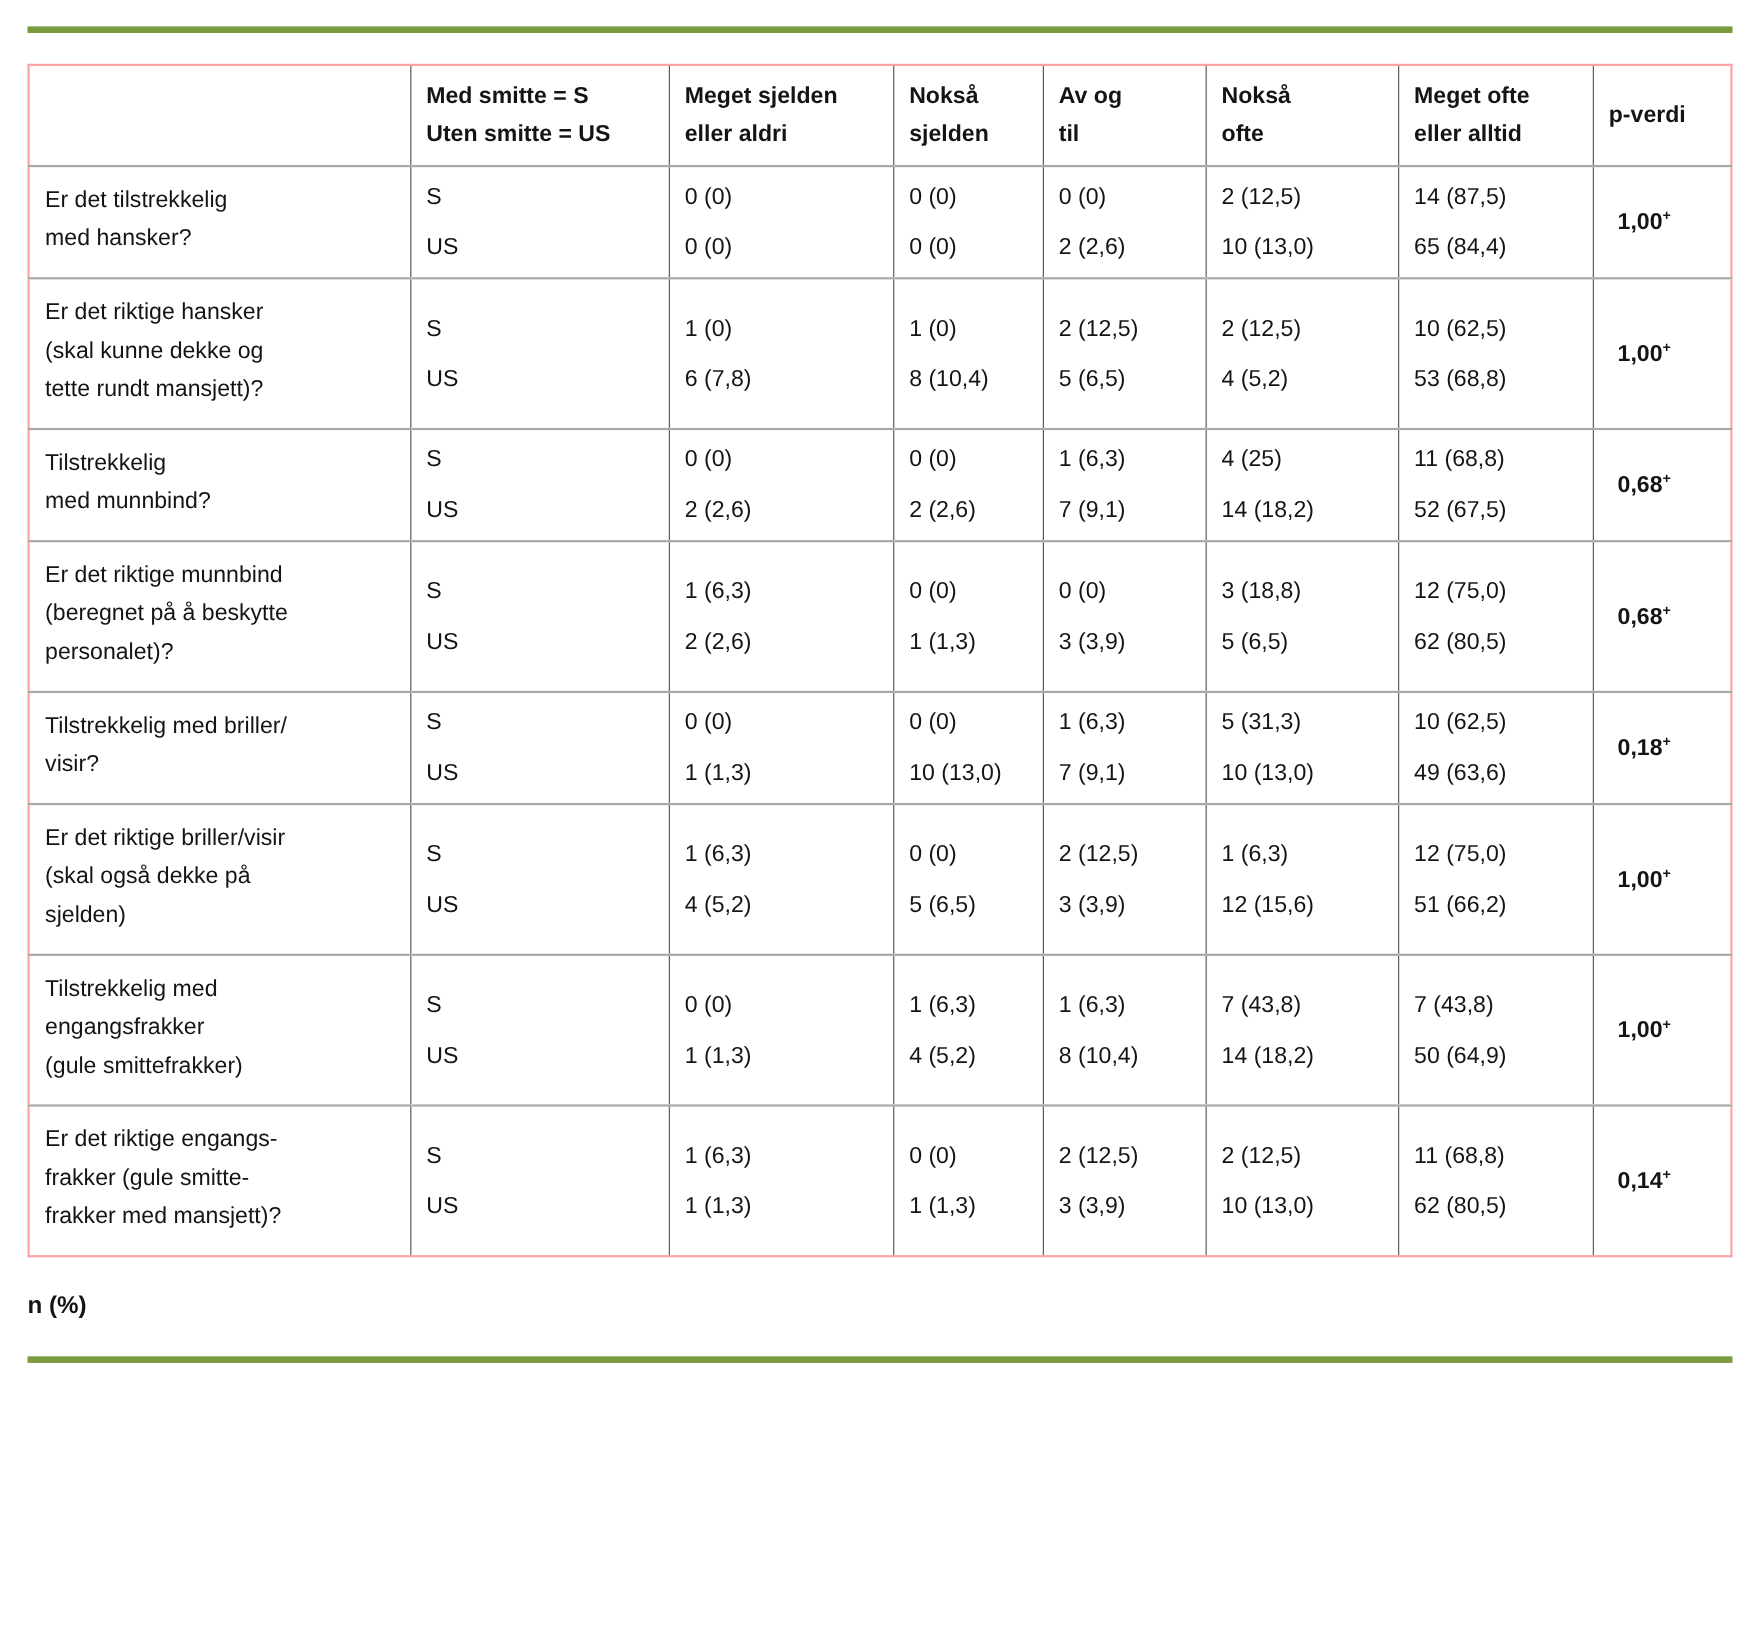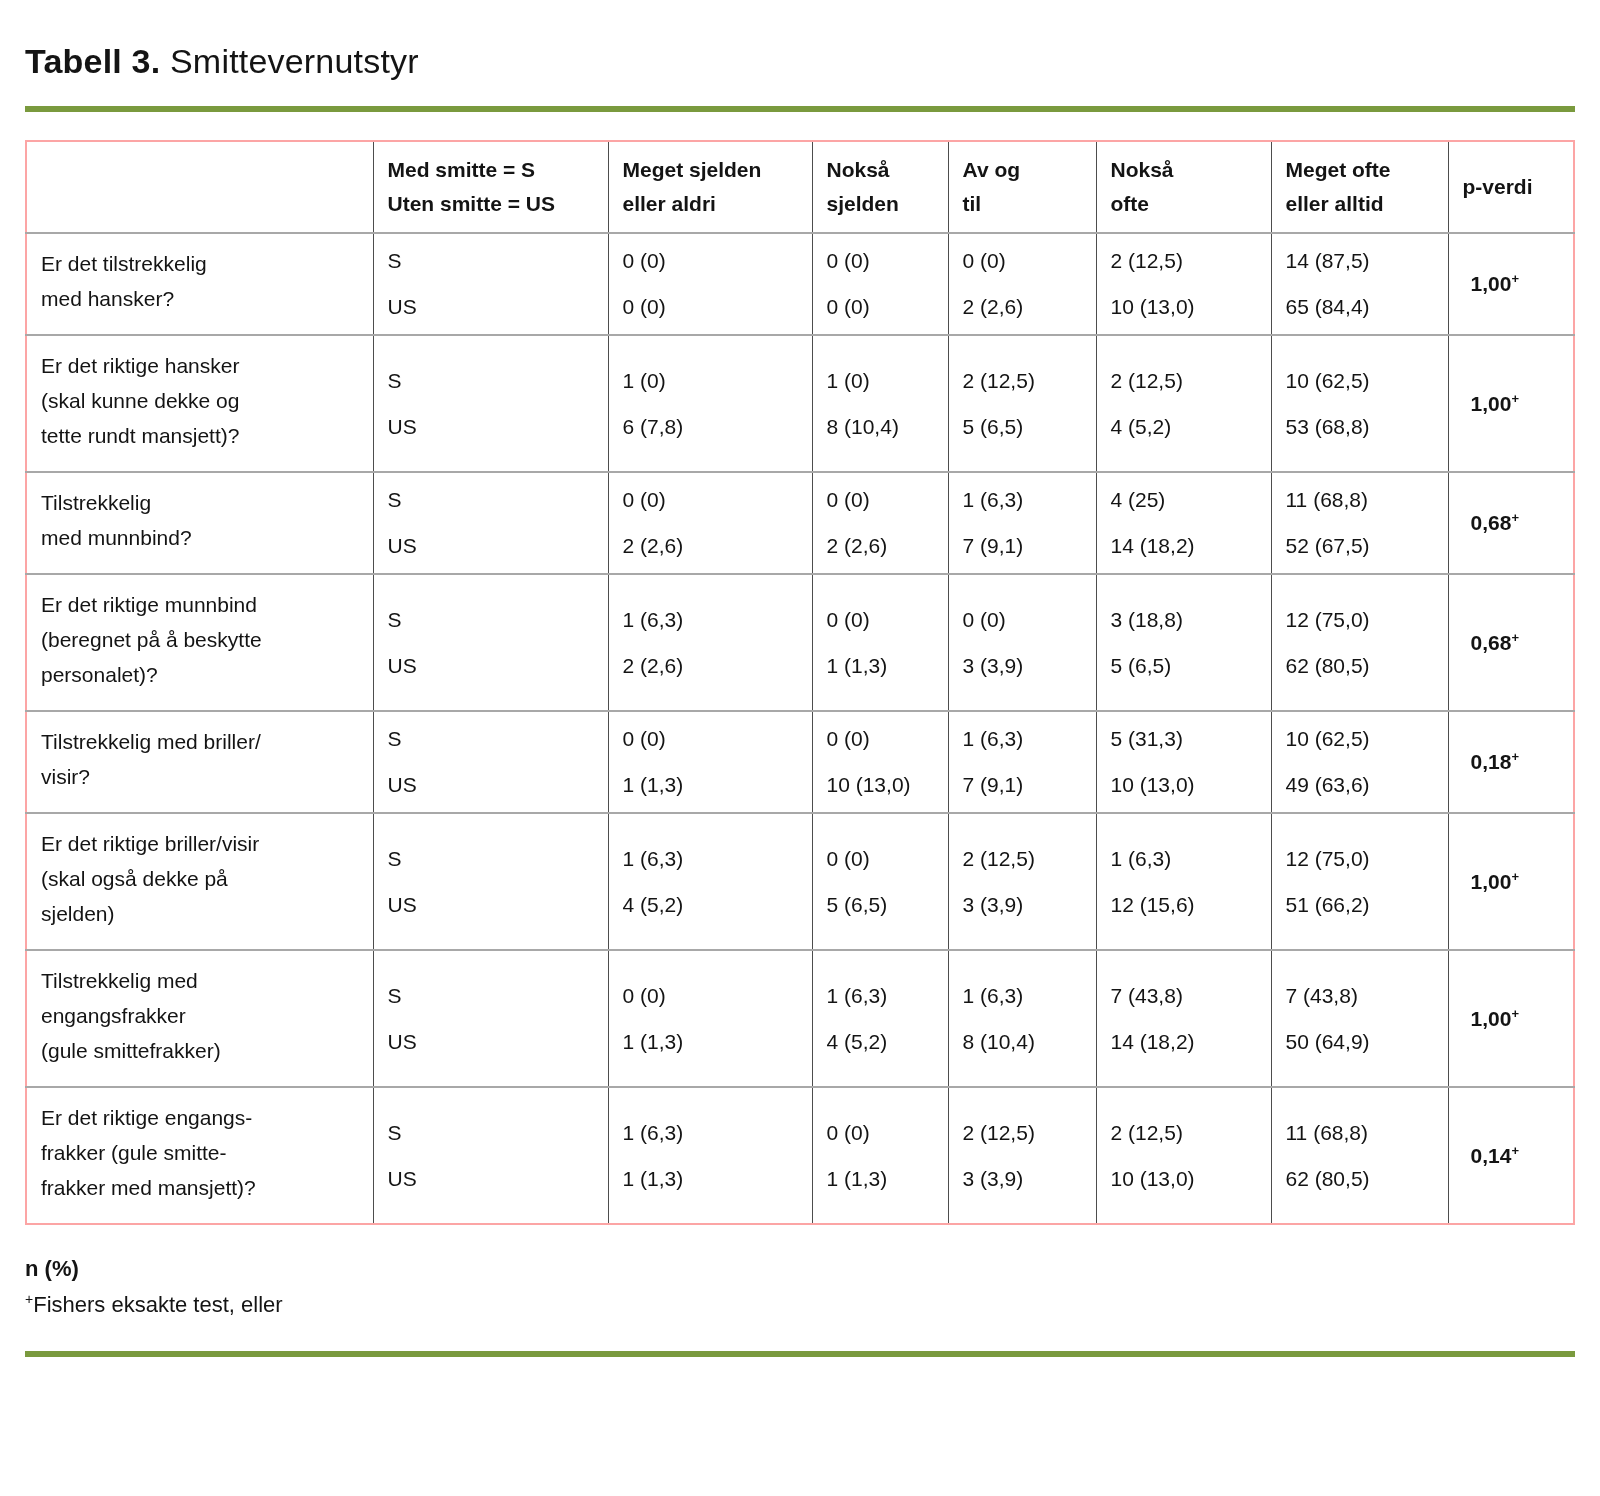--- a/index.html
+++ b/index.html
@@ -78,24 +78,20 @@
     line-height: 36px;
   }
   .footnotes .legend { font-weight: 700; }
   .footnotes sup { font-size: 14px; }
 </style>
 </head>
 <body>
 
 <div class="page">
 
-  <div class="title">
-    <span class="t-bold">Tabell 3.</span>
-    <span class="t-rest">Smittevernutstyr</span>
-  </div>
 
   <div class="rule top" style="background: rgb(122, 154, 62);"></div>
 
   <table class="data">
     <colgroup>
       <col style="width:347px">
         <col style="width:235px">
         <col style="width:204px">
       <col style="width:136px">
         <col style="width:148px">
@@ -483,18 +479,17 @@
               <div>62 (80,5)</div>
             </div>
           </td>
           <td class="p"><span>0,14</span><sup>+</sup></td>
         </tr>
       </tbody>
   </table>
 
   <div class="footnotes">
     <div class="legend">n (%)</div>
-    <div class="fn"><sup>+</sup><span>Fishers eksakte test, eller</span></div>
   </div>
 
   <div class="rule bottom" style="background: rgb(122, 154, 62);"></div>
 
 </div>
 
 </body></html>

